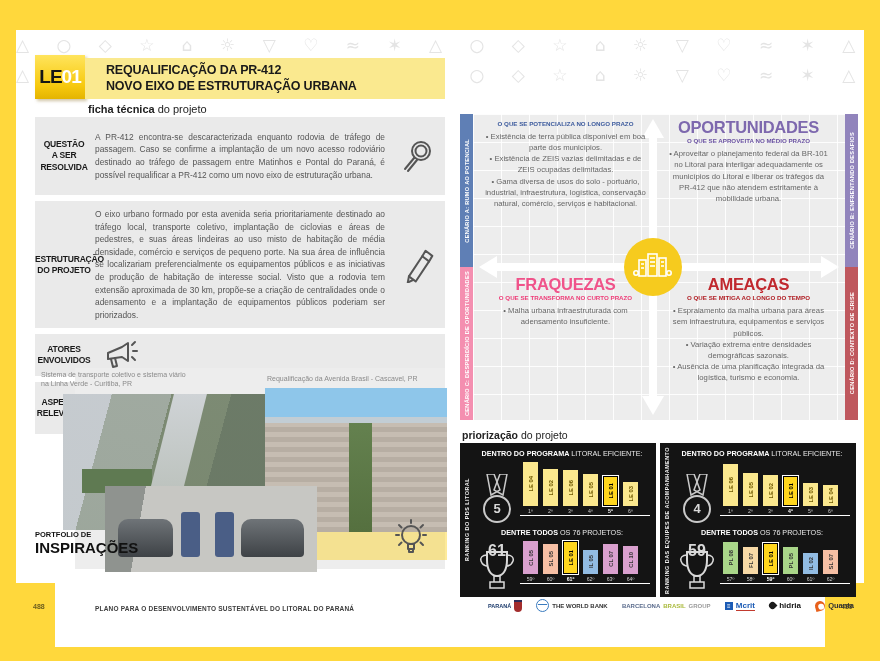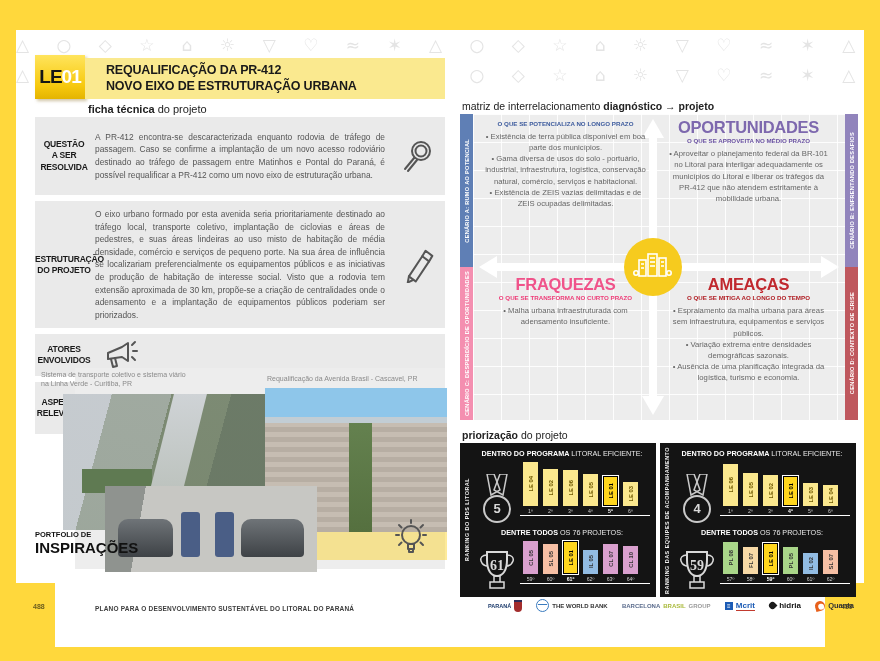--- a/index.html
+++ b/index.html
@@ -87,21 +87,21 @@
   .panel-1{left:460px;} .panel-2{left:660px;}
   .panel-strip{width:14px;display:flex;align-items:center;justify-content:center;}
   .panel-strip span{writing-mode:vertical-rl;transform:rotate(180deg);font-size:5.4px;font-weight:700;color:#f0f0f0;letter-spacing:.5px;white-space:nowrap;}
   .panel-body{flex:1;display:flex;flex-direction:column;padding:4px 6px 2px 0;}
   .sec-title{text-align:center;font-size:7.2px;color:#e9e9e9;margin:2px 0 2px;white-space:nowrap;}
   .sec-title b{font-weight:900;color:#fff;}
   .chart-row{display:flex;align-items:flex-end;}
   .award{width:46px;min-width:46px;position:relative;display:flex;align-items:flex-end;justify-content:center;}
   .award-num{position:absolute;font-weight:900;color:#d9d9d9;}
   .medal-num{bottom:10px;font-size:13px;}
-  .trophy-num{bottom:20px;font-size:14px;font-family:Liberation Serif, serif;}
+  .trophy-num{bottom:34px;font-size:16px;}
   .chart{flex:1;display:flex;align-items:flex-end;gap:5px;position:relative;padding:0 3px 10px 3px;}
   .chart::after{content:"";position:absolute;left:0;right:0;bottom:10px;border-top:1.6px solid #fff;}
   .chart-top{height:56px;} .chart-bot{height:45px;}
   .bar-col{display:flex;flex-direction:column;align-items:center;width:15px;}
   .bar{width:15px;display:flex;align-items:center;justify-content:center;overflow:hidden;box-sizing:border-box;position:relative;z-index:1;}
   .bar.hl{border:1.6px solid #000;box-shadow:0 0 0 1px #fff;}
   .bar-label{writing-mode:vertical-rl;transform:rotate(180deg);font-size:5.8px;font-weight:800;letter-spacing:0;white-space:nowrap;}
   .tick{font-size:5.2px;color:#cfcfcf;height:10px;line-height:11px;margin-top:0;}
   .tick.hl{color:#fff;font-weight:900;}
 
@@ -243,21 +243,20 @@
         </svg>
     </div>
   </div>
 
   <div class="footer-left">PLANO PARA O DESENVOLVIMENTO SUSTENTÁVEL DO LITORAL DO PARANÁ</div>
   <div class="tab tab-left"></div>
   <div class="tab tab-right"></div>
   <div class="pagenum pn-l">488</div>
   <div class="pagenum pn-r">489</div>
 
-  <div class="matrix-heading"><span>matriz de interrelacionamento </span><b>diagnóstico</b><b> → </b><b>projeto</b></div>
 
   <div class="matrix">
     <div class="matrix-inner"></div>
     <div class="scen scen-a">
         <span>CENÁRIO A: RUMO AO POTENCIAL</span>
       </div>
     <div class="scen scen-c">
         <span>CENÁRIO C: DESPERDÍCIO DE OPORTUNIDADES</span>
       </div>
     <div class="scen scen-b">
@@ -288,22 +287,22 @@
           <line x1="188" y1="152" x2="191" y2="152"></line>
         <circle cx="163" cy="159" r="2.2"></circle>
           <circle cx="196" cy="159" r="2.2"></circle>
       </g>
     </svg>
 
     <div class="quad q-tl">
       <div class="quad-sub s-forcas">O QUE SE POTENCIALIZA NO LONGO PRAZO</div>
       <div class="quad-bullets">
           <div>• Existência de terra pública disponível em boa parte dos municípios.</div>
+          <div>• Existência de ZEIS vazias delimitadas e de ZEIS ocupadas delimitadas.</div>
           <div>• Gama diversa de usos do solo - portuário, industrial, infraestrutura, logística, conservação natural, comércio, serviços e habitacional.</div>
-          <div>• Existência de ZEIS vazias delimitadas e de ZEIS ocupadas delimitadas.</div>
         </div>
     </div>
     <div class="quad q-tr">
       <div class="quad-title t-oport">OPORTUNIDADES</div>
       <div class="quad-sub s-oport">O QUE SE APROVEITA NO MÉDIO PRAZO</div>
       <div class="quad-bullets">
           <div>• Aproveitar o planejamento federal da BR-101 no Litoral para interligar adequadamente os municípios do Litoral e liberar os tráfegos da PR-412 que não atendem estritamente à mobilidade urbana.</div>
         </div>
     </div>
     <div class="quad q-bl">

